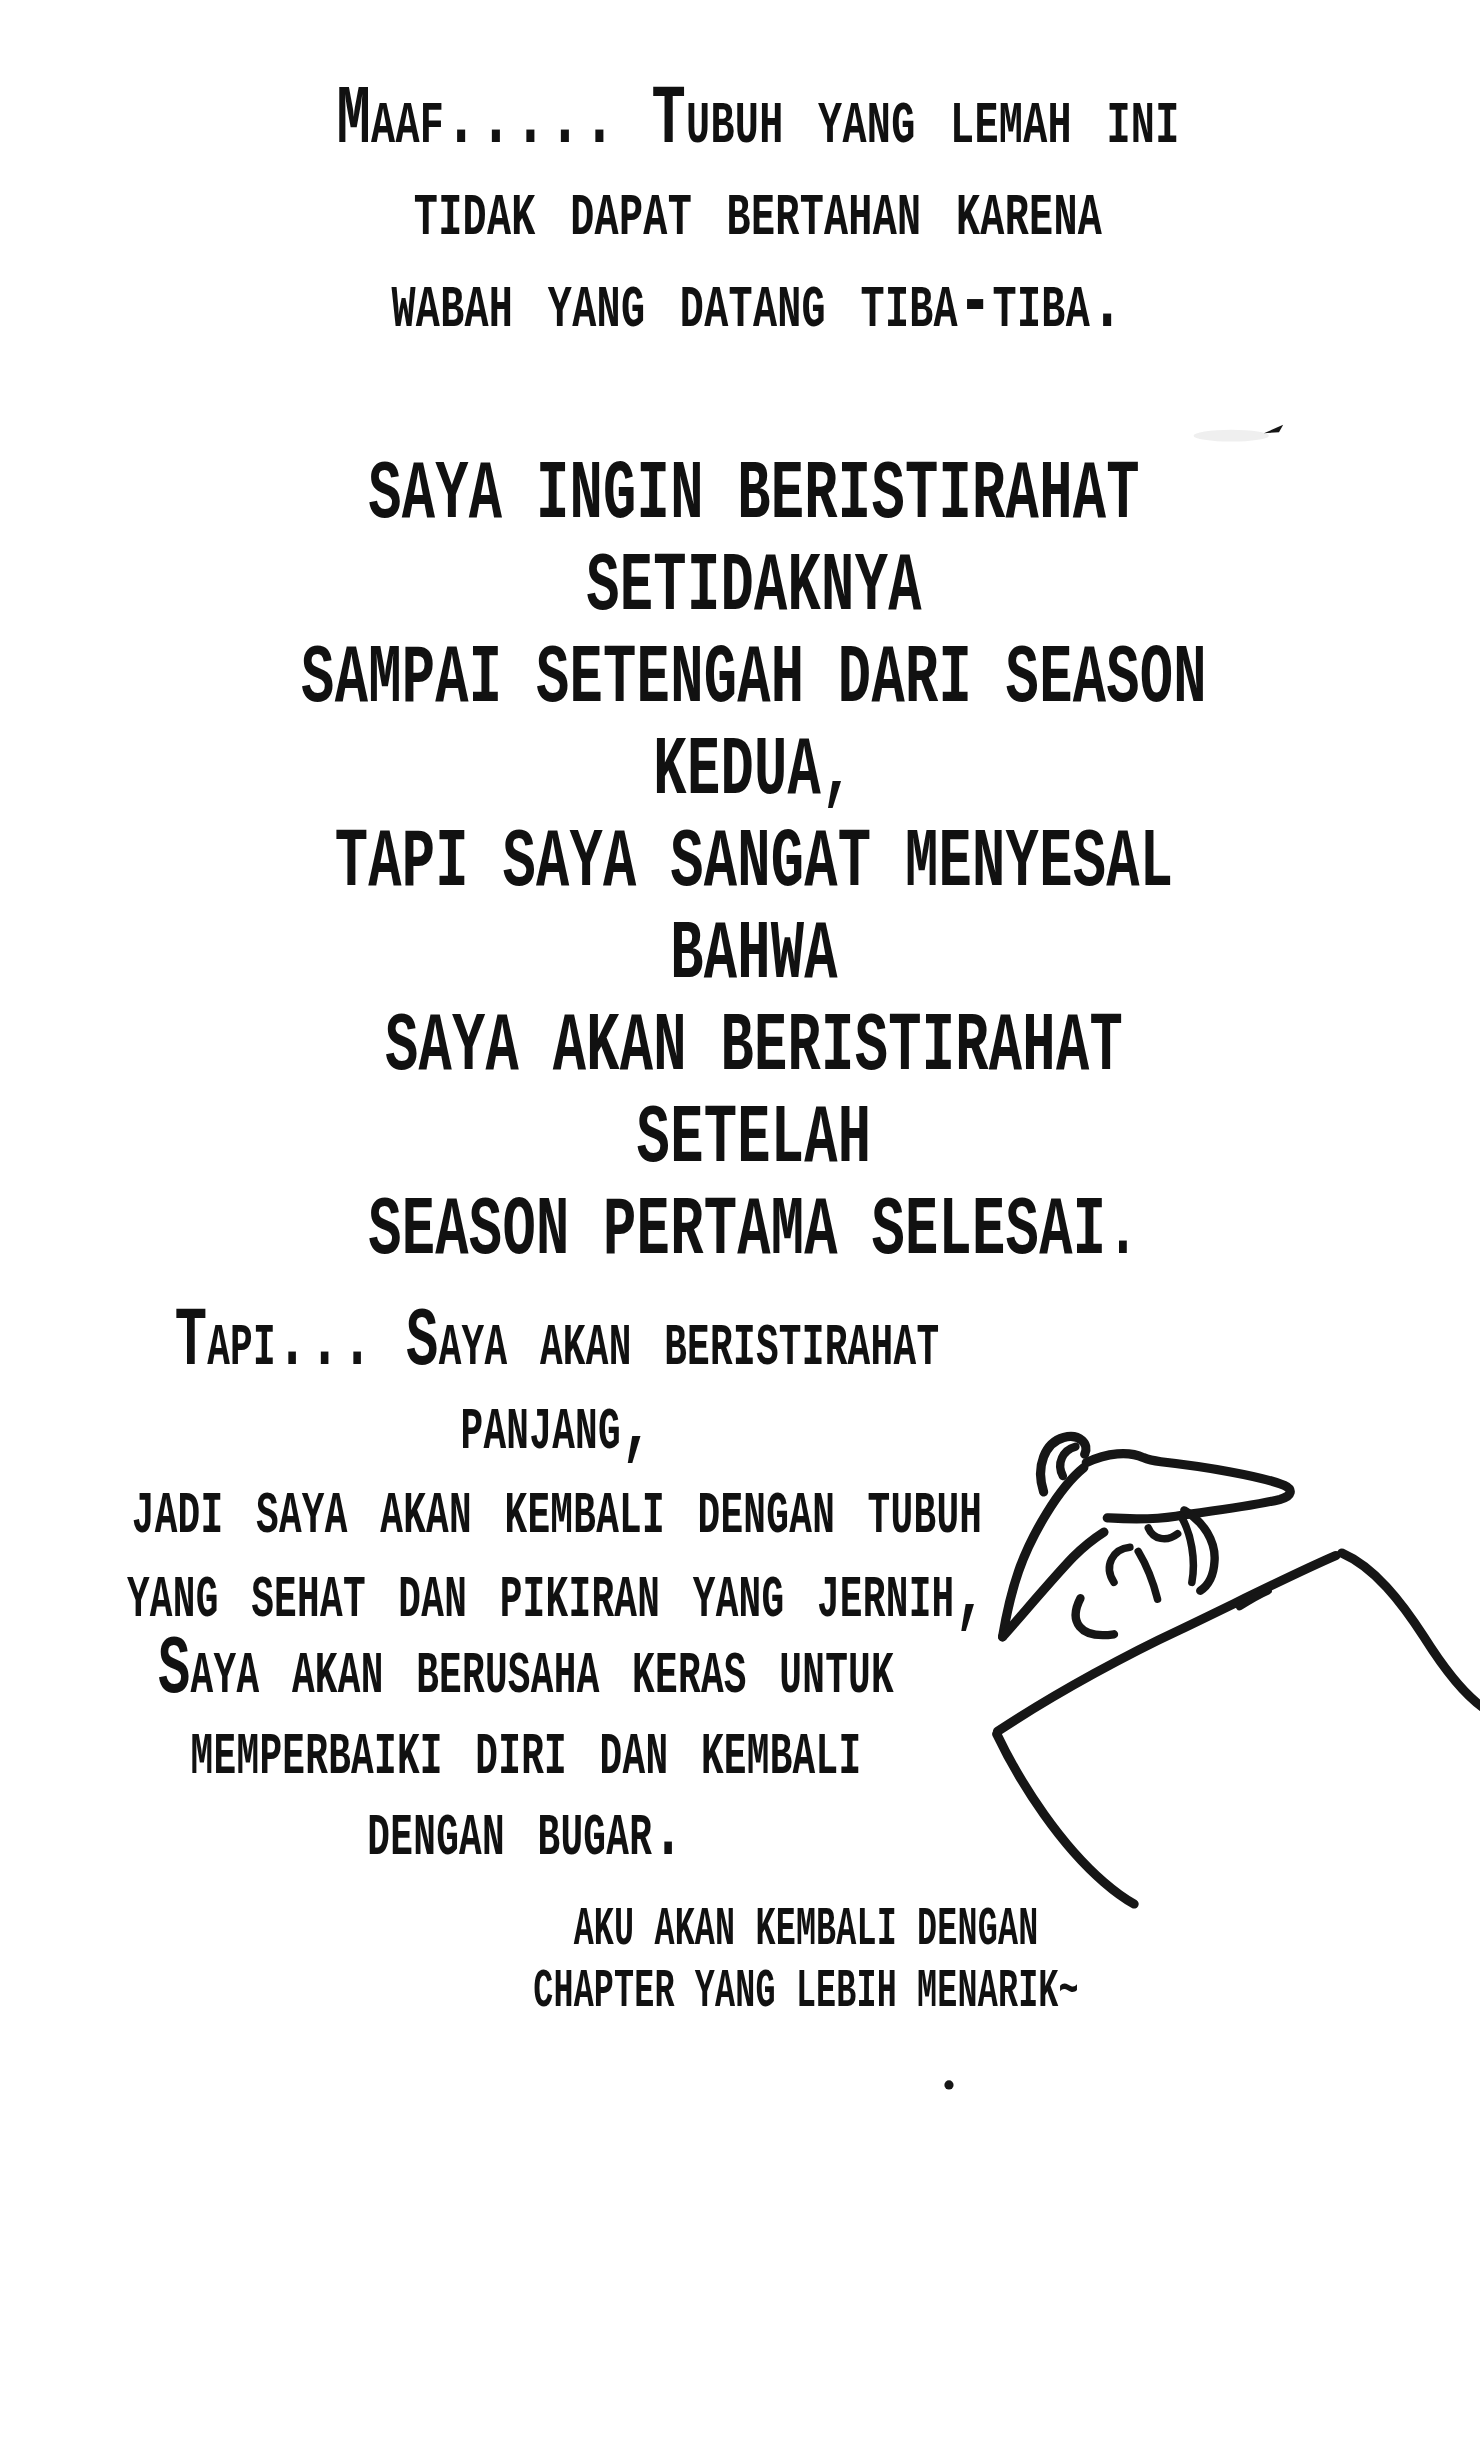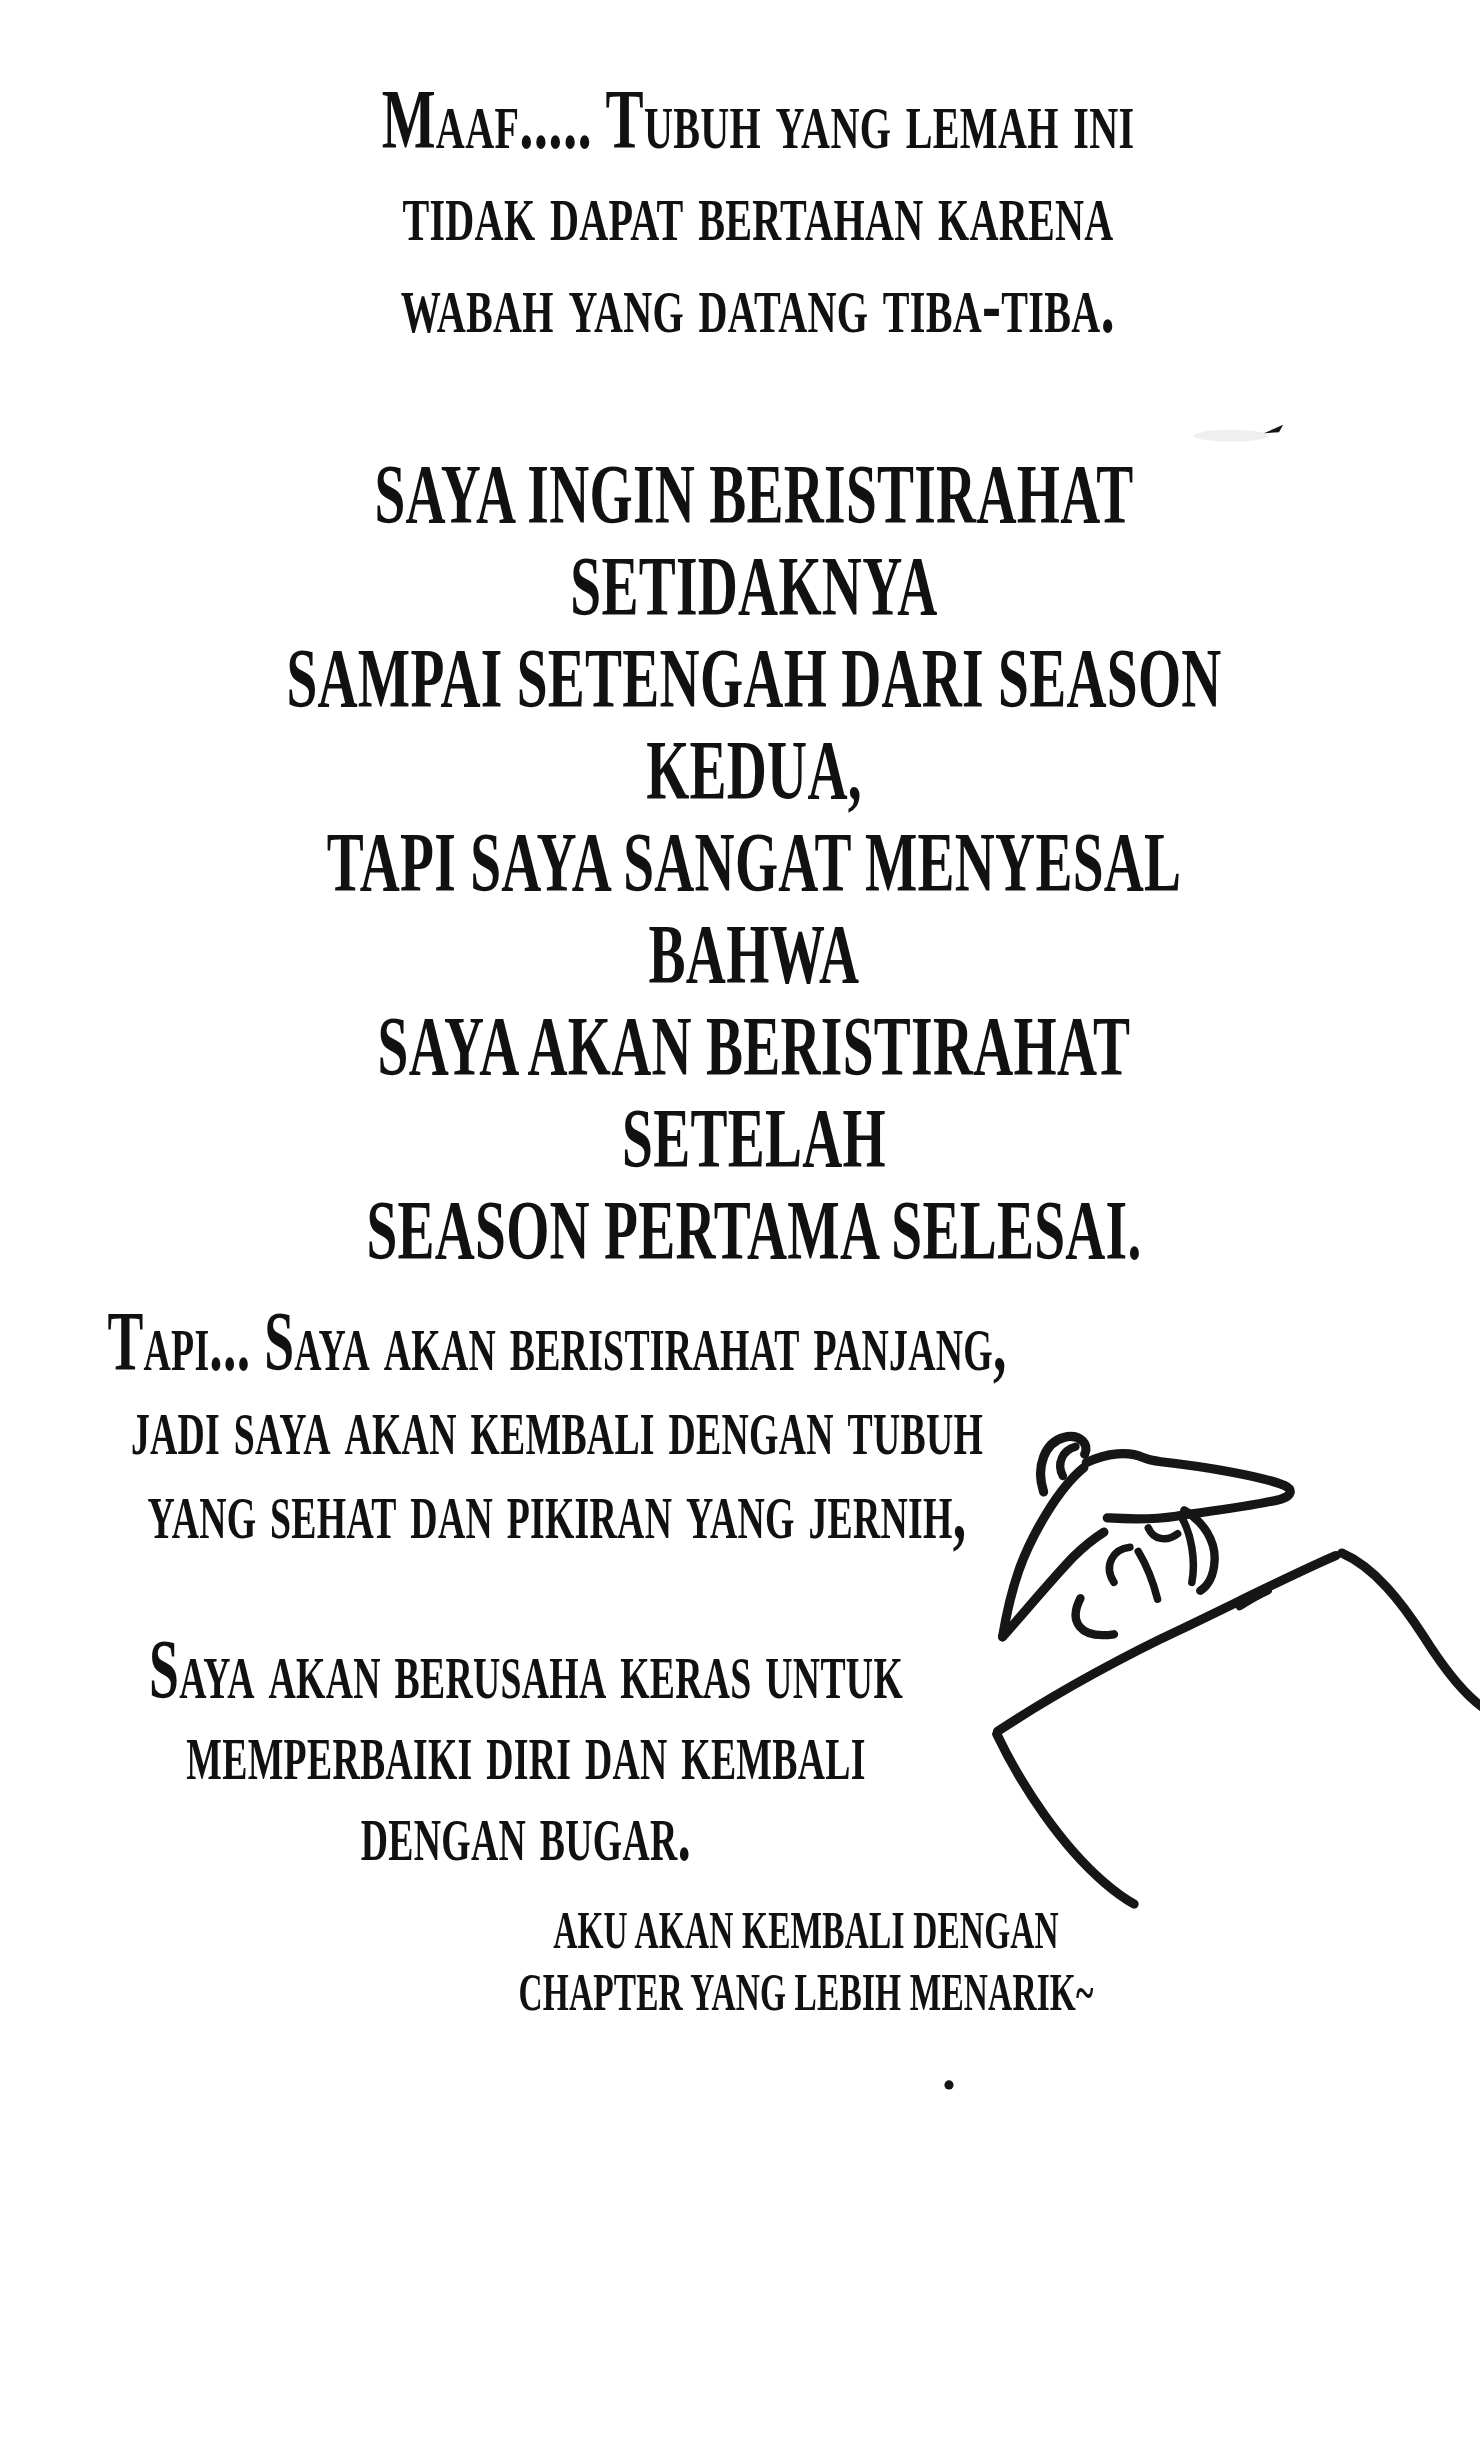--- a/index.html
+++ b/index.html
@@ -2,21 +2,21 @@
 <html style="font-size:13.4px"><head>
 <meta charset="utf-8">
 <style>
   html, body { margin: 0; padding: 0; }
   .page {
     position: relative;
     width: 1480px;
     height: 2462px;
     background: #ffffff;
     overflow: hidden;
-    font-family: Liberation Serif, serif;
+    font-family: Liberation Mono, monospace;
   }
   .txt {
     position: absolute;
     text-align: center;
     font-weight: 700;
     color: #111111;
     white-space: pre-line;
     letter-spacing: 0.005em;
     transform-origin: 50% 0;
   }

